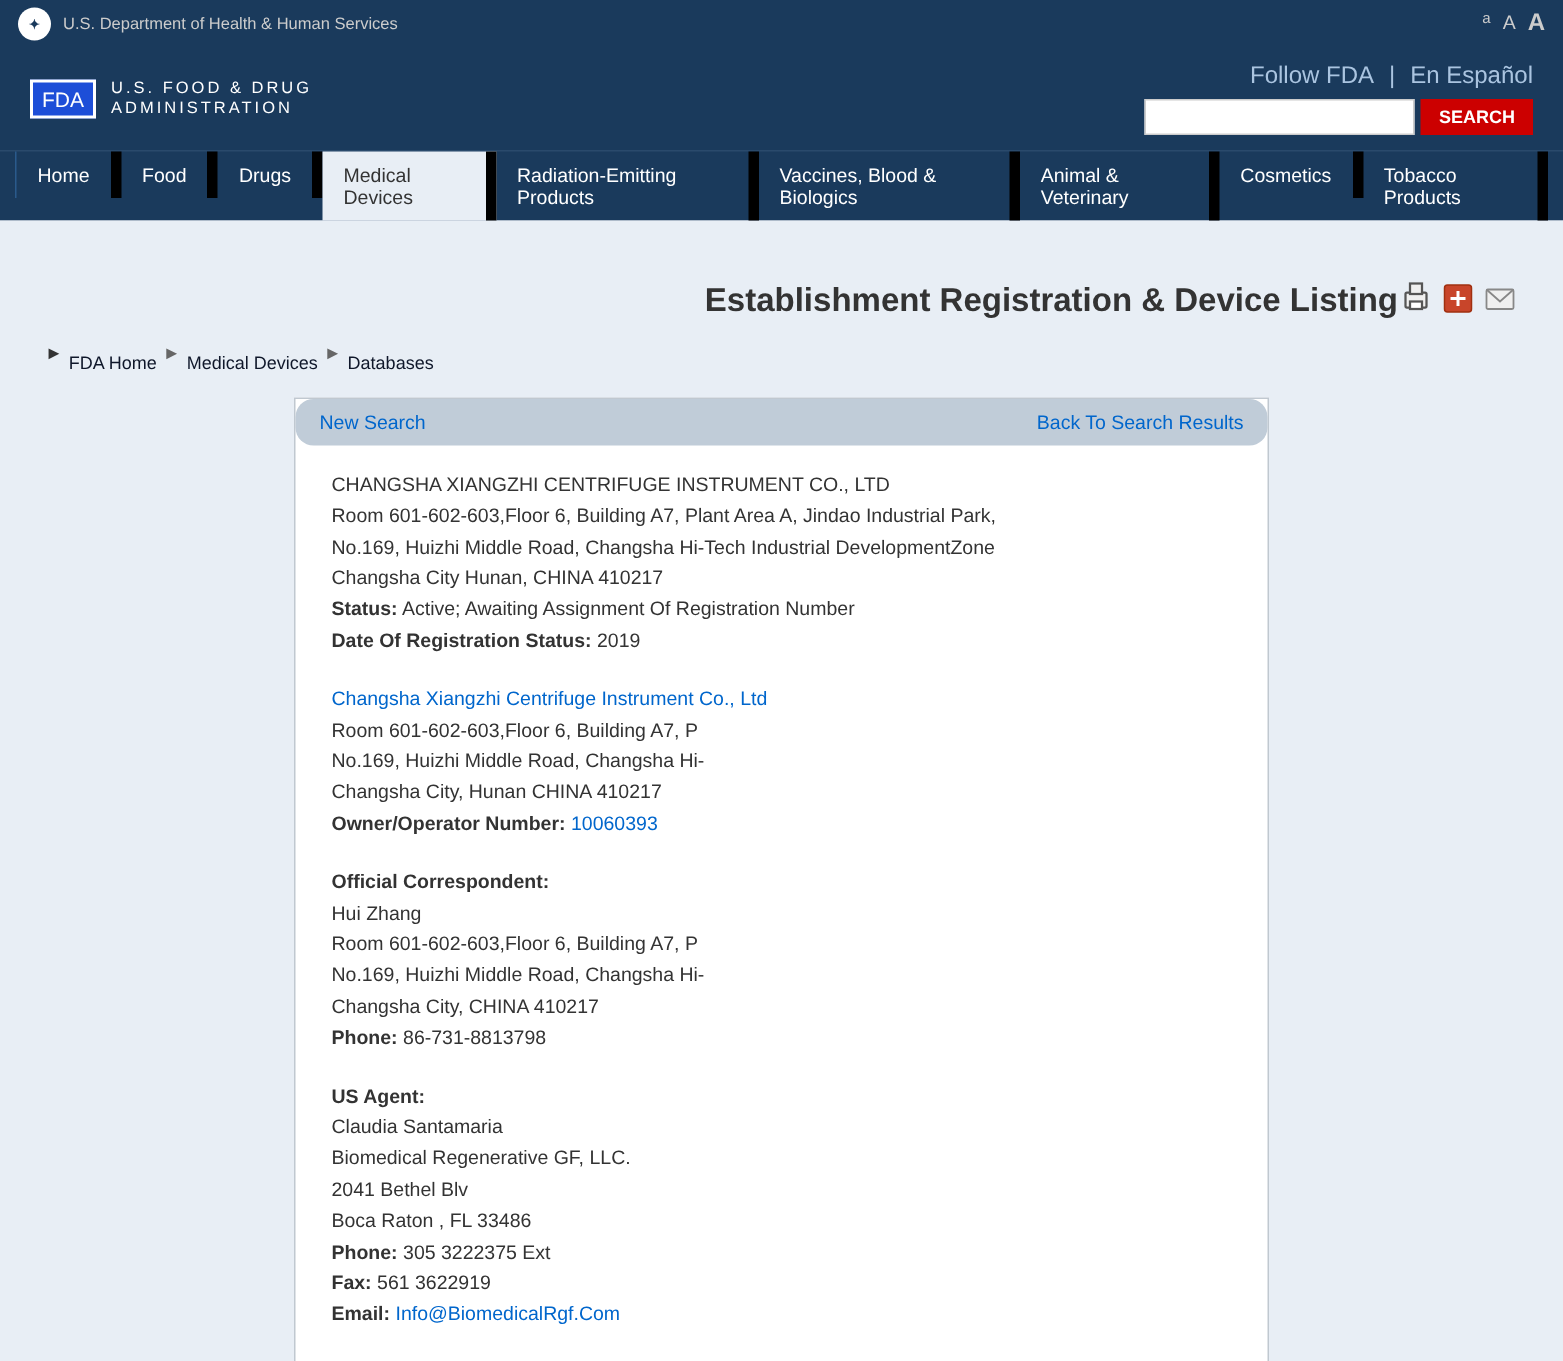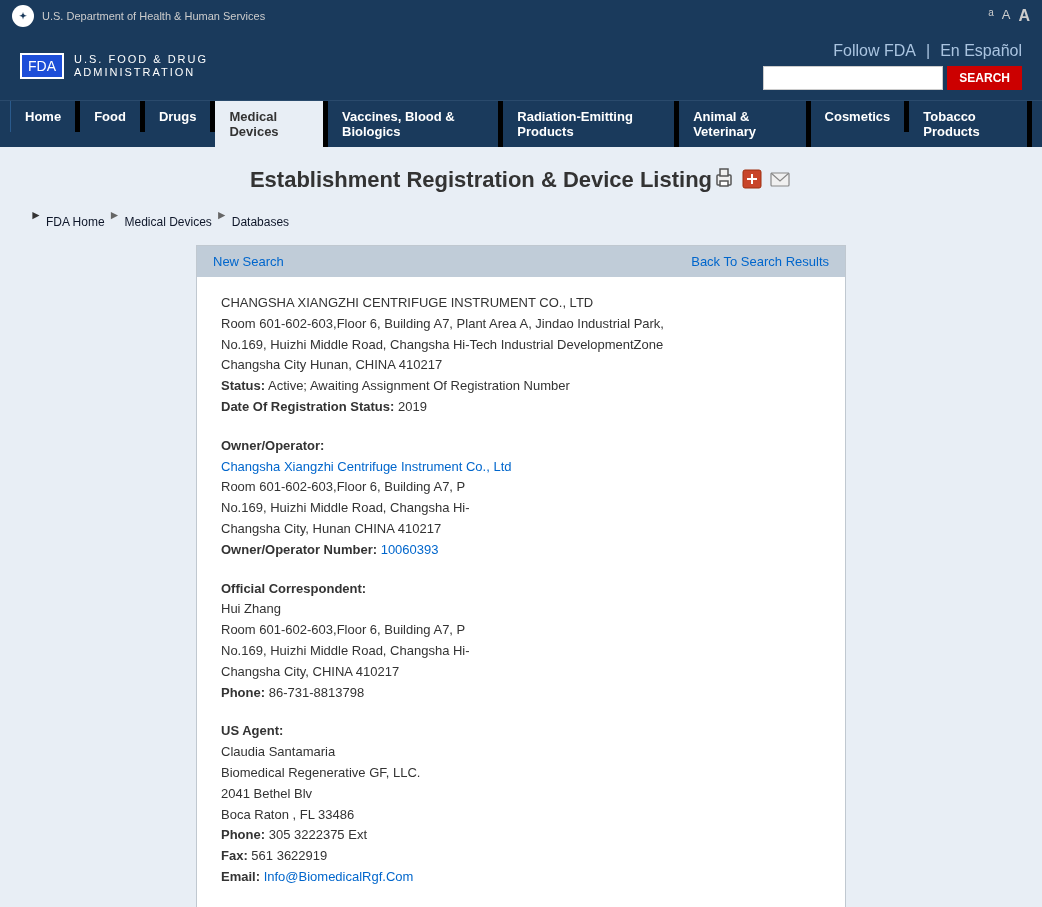--- a/index.html
+++ b/index.html
@@ -96,22 +96,21 @@
       display: flex;
       list-style: none;
       padding: 0 10px;
     }
     .nav ul li a {
       display: block;
       padding: 8px 14px;
       color: #fff;
       text-decoration: none;
       font-size: 13px;
-      border-right: 5px solid #000000;
-      font-weight: bold;
+      border-right: 7px solid #000000;
     }
     .nav ul li:first-child a {
       border-left: 1px solid #2a5a8c;
     }
     .nav ul li a:hover, .nav ul li.active a {
       background: #fff;
       color: #1a3a5c;
     }
     .nav ul li.active a {
       background: #e8eef5;
@@ -120,23 +119,24 @@
 
     
     .main-content {
       background: #e8eef5;
       padding: 20px 30px;
       min-height: 600px;
     }
 
     .page-title-area {
       display: flex;
-      justify-content: center;
+      justify-content: flex-end;
       align-items: flex-start;
       margin-bottom: 8px;
+      margin-top: 20px;
     }
     .page-title {
       font-size: 22px;
       font-weight: bold;
       color: #333;
     }
     .page-actions {
       display: flex; gap: 4px;
     }
     .action-icon {
@@ -160,20 +160,21 @@
       border: 1px solid #c0c8d0;
       width: 650px;
       margin: 0 auto;
     }
     .result-header {
       background: #c0ccd8;
       padding: 8px 16px;
       display: flex;
       justify-content: space-between;
       font-size: 13px;
+      border-radius: 12px;
     }
     .result-header a {
       color: #0066cc;
       text-decoration: none;
     }
     .result-body {
       padding: 16px 24px;
       font-size: 13px;
       line-height: 1.6;
     }
@@ -233,24 +234,24 @@
     <li>
         <a href="#">Food</a>
       </li>
     <li>
         <a href="#">Drugs</a>
       </li>
     <li class="active">
         <a href="#">Medical Devices</a>
       </li>
     <li>
+        <a href="#">Radiation-Emitting Products</a>
+      </li>
+    <li>
         <a href="#">Vaccines, Blood &amp; Biologics</a>
-      </li>
-    <li>
-        <a href="#">Radiation-Emitting Products</a>
       </li>
     <li>
         <a href="#">Animal &amp; Veterinary</a>
       </li>
     <li>
         <a href="#">Cosmetics</a>
       </li>
     <li>
         <a href="#">Tobacco Products</a>
       </li>
@@ -311,21 +312,20 @@
           <span class="bold">Status:</span>
           <span>Active; Awaiting Assignment Of Registration Number</span>
         </div>
         <div>
           <span class="bold">Date Of Registration Status:</span>
           <span>2019</span>
         </div>
       </div>
 
       <div class="section">
-        <div><span class="section-label">Owner/Operator:</span></div>
         <div><a href="#" class="section-link">Changsha Xiangzhi Centrifuge Instrument Co., Ltd</a></div>
         <div>Room 601-602-603,Floor 6, Building A7, P</div>
         <div>No.169, Huizhi Middle Road, Changsha Hi-</div>
         <div>Changsha City,  Hunan  CHINA  410217</div>
         <div>
           <span class="bold">Owner/Operator Number:</span>
           <a href="#" class="section-link">10060393</a>
         </div>
       </div>
 

